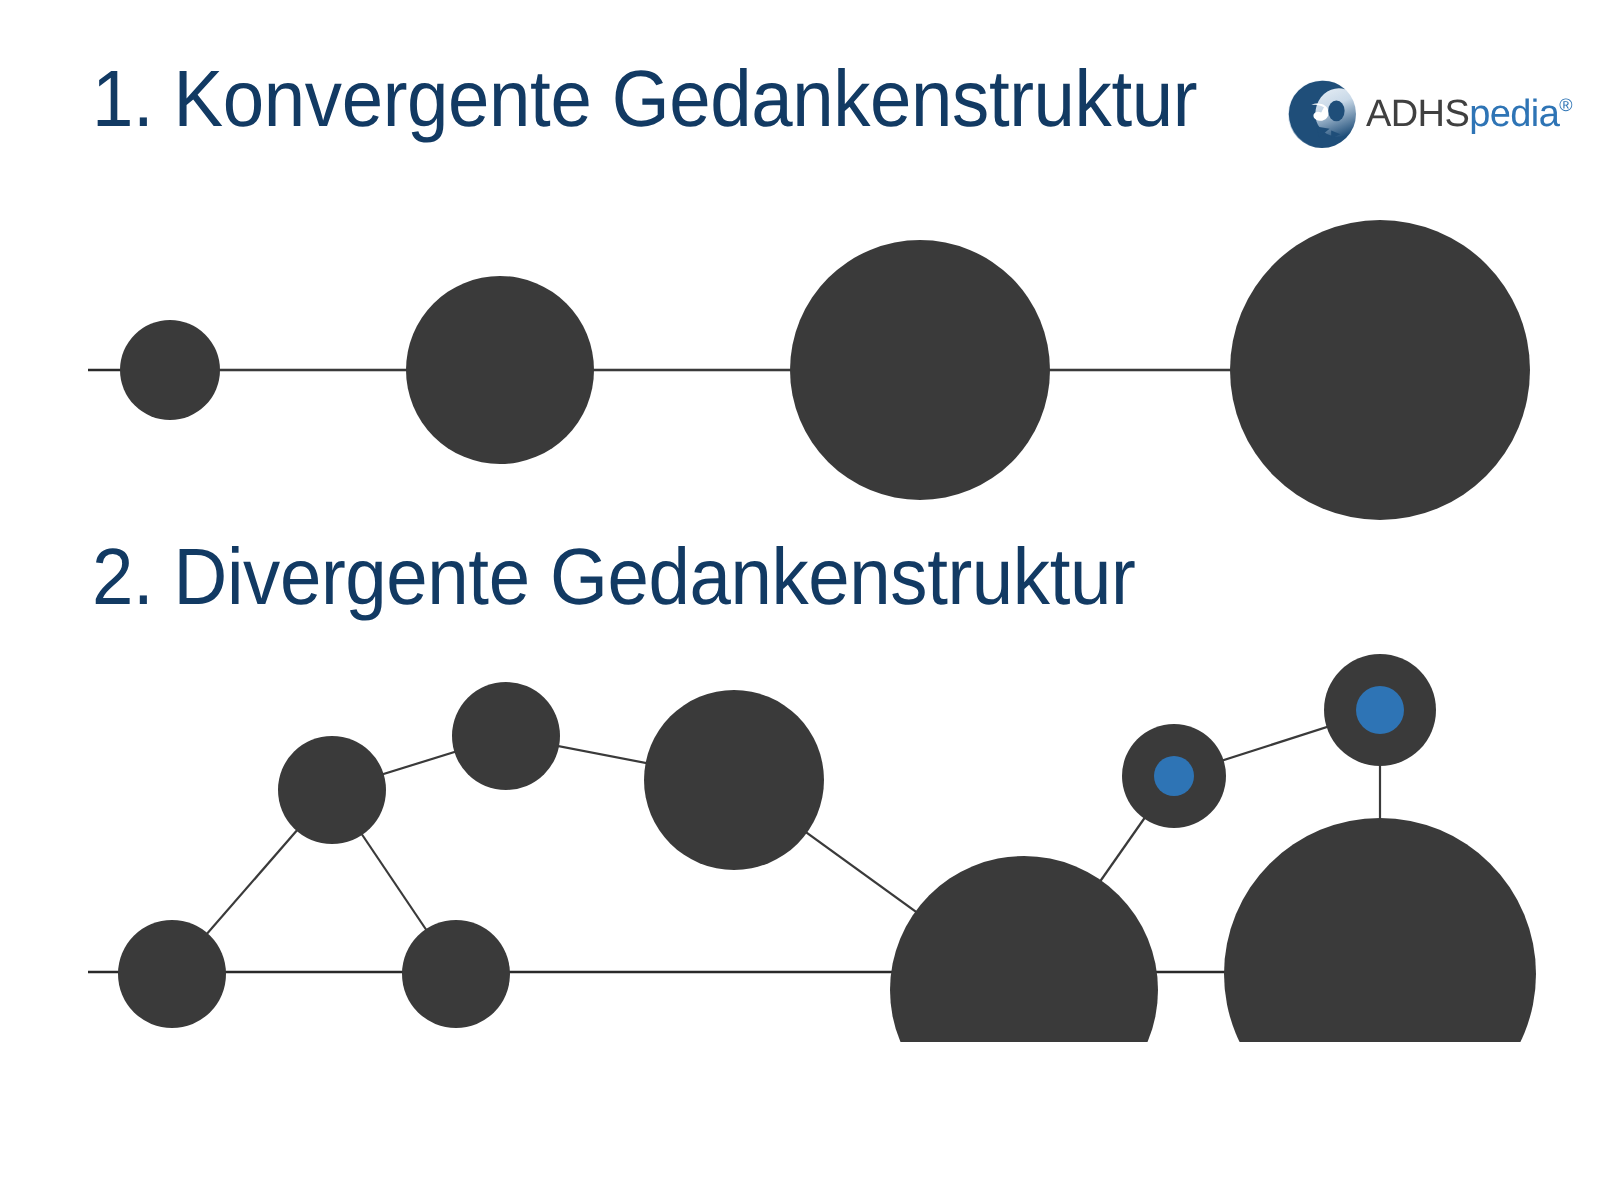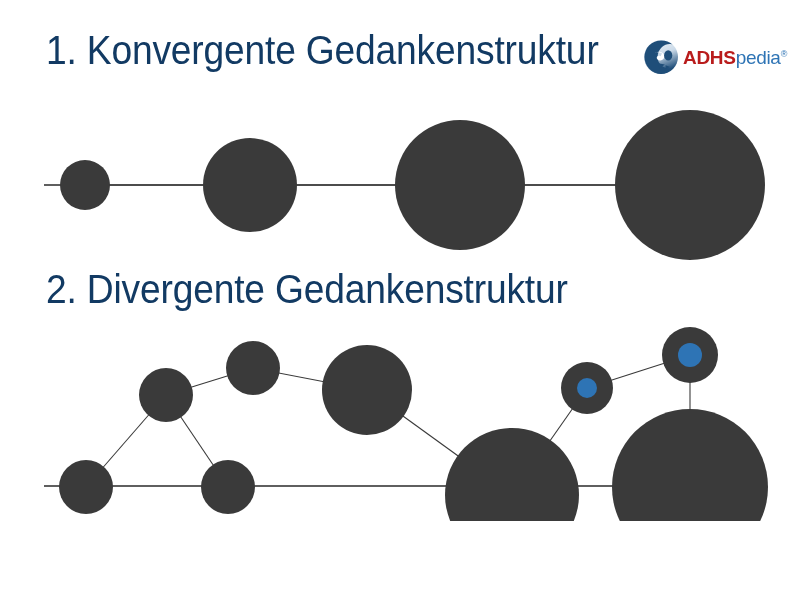--- a/index.html
+++ b/index.html
@@ -49,21 +49,21 @@
     height: 36px;
     flex: 0 0 36px;
   }
   #logo-text {
     font-family: "Liberation Sans", sans-serif;
     font-size: 19px;
     letter-spacing: -0.3px;
     white-space: nowrap;
     line-height: 1;
   }
-  #logo-text .part-a { color: #b91c1c; font-weight: 700; }
+  #logo-text .part-a { color: #404040; font-weight: 400; }
   #logo-text .part-b { color: #2E74B5; font-weight: 400; margin-top: 16px; }
   #logo-text .reg {
     color: #2E74B5;
     font-size: 9px;
     vertical-align: super;
   }
 
   
   .diagram {
     position: absolute;

